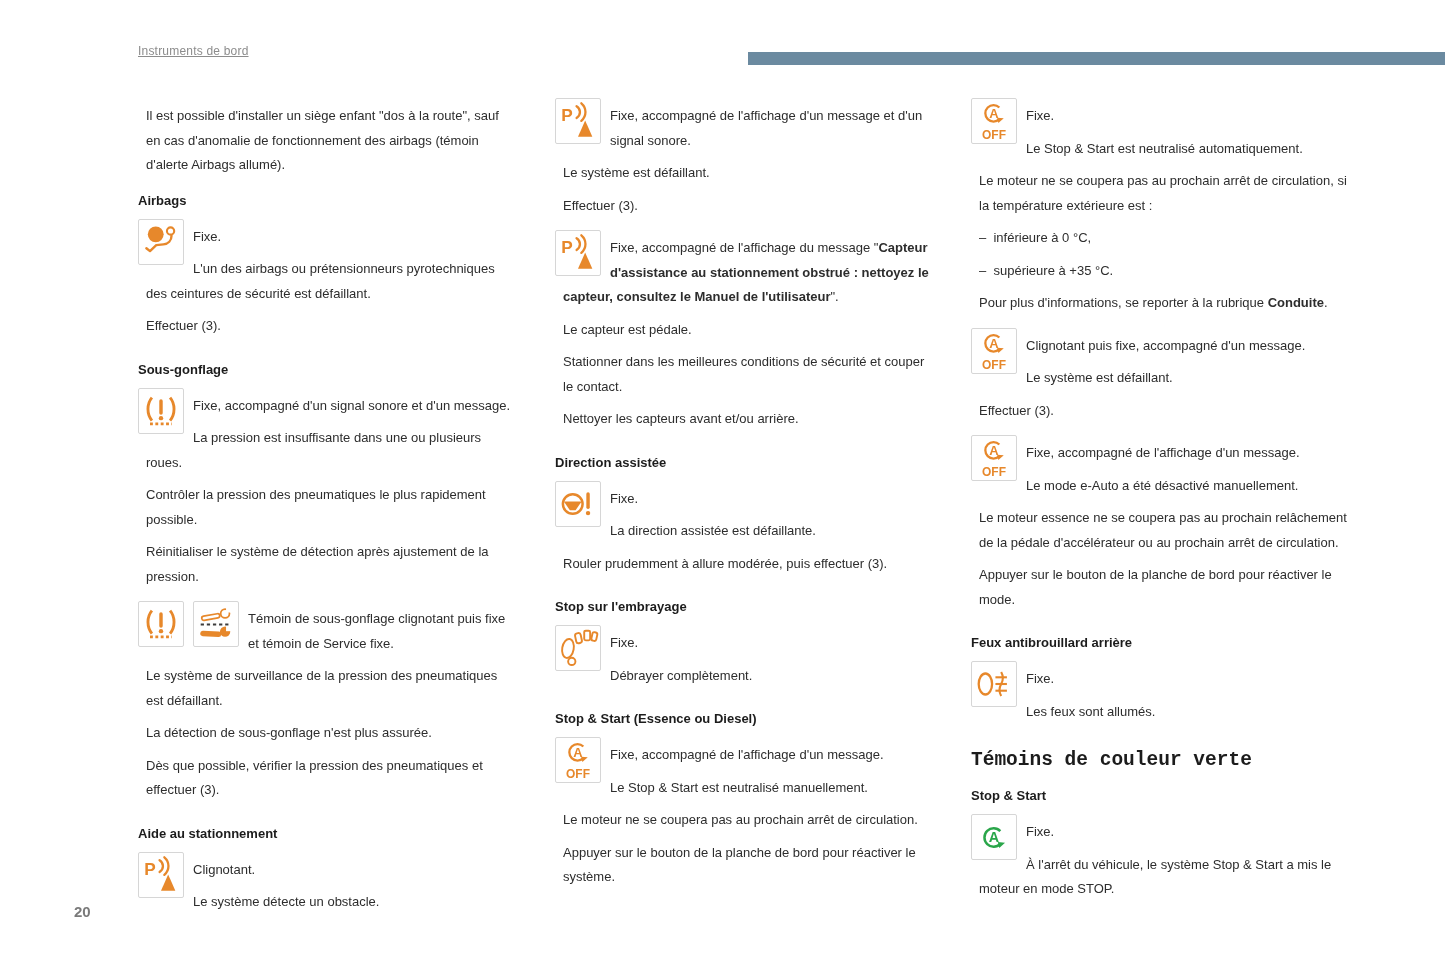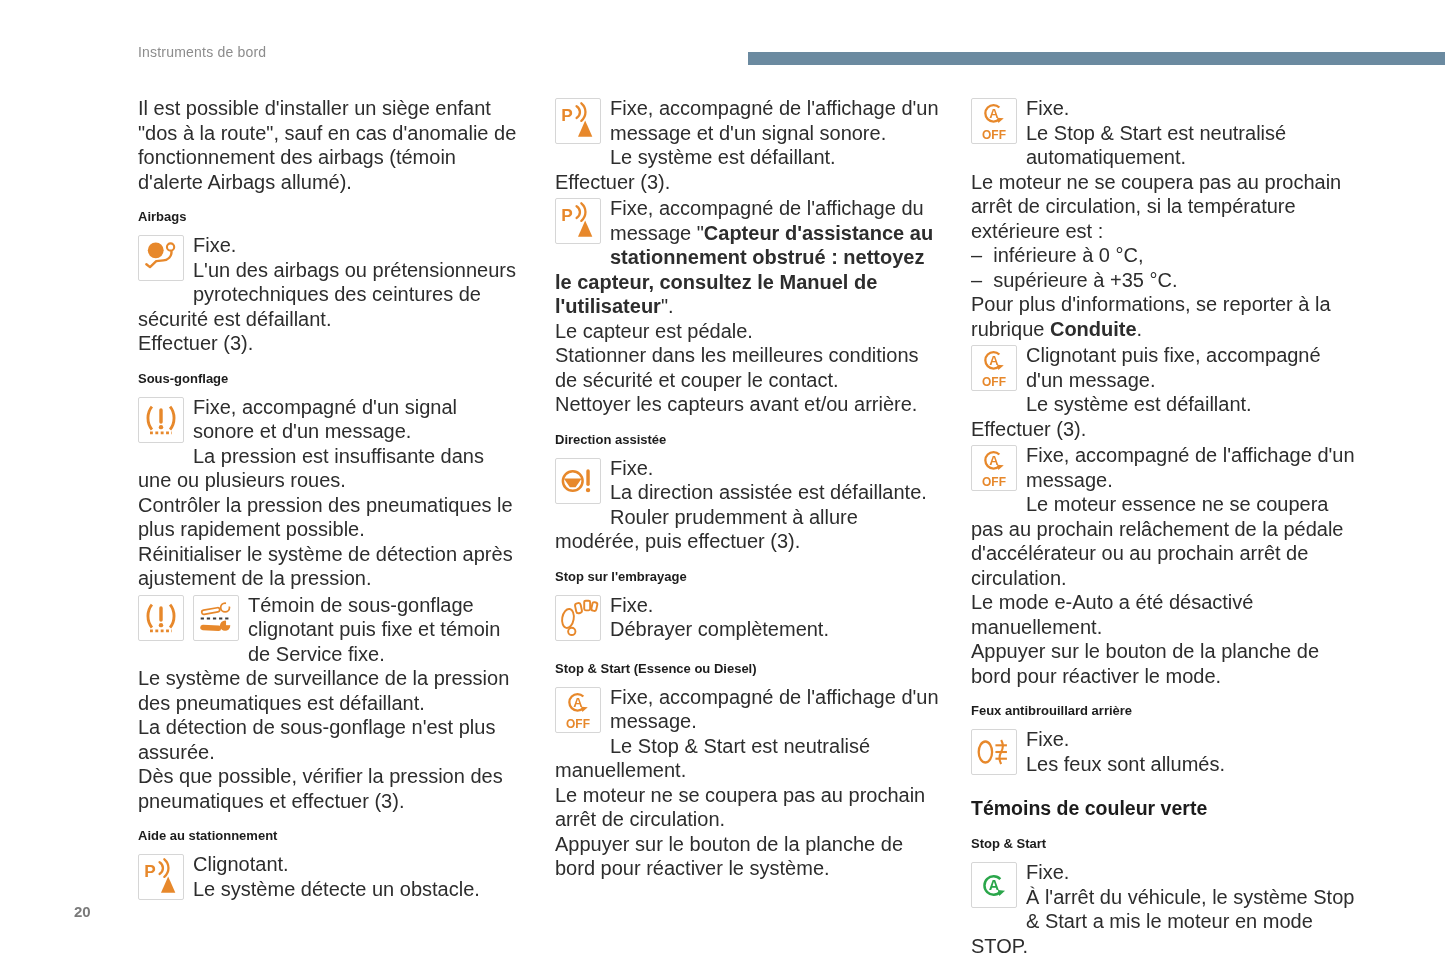--- a/index.html
+++ b/index.html
@@ -5,39 +5,39 @@
   html,body { margin:0; padding:0; }
   body {
     width:1445px; height:963px; position:relative; overflow:hidden;
     background:#ffffff;
     font-family:"Liberation Sans", sans-serif;
     color:var(--text, #2d2d2d);
     -webkit-font-smoothing:antialiased;
   }
   .header-title {
     position:absolute; left:138px; top:44px;
-    font-size:14px; color:var(--muted,#8c8c8c); letter-spacing:.2px;
+    font-size:12px; color:var(--muted,#8c8c8c); letter-spacing:.2px;text-decoration:underline;
   }
   .header-bar {
     position:absolute; left:748px; top:52px; width:697px; height:13px;
     background:var(--header-bar,#6B8AA0);
   }
   .page-number {
     position:absolute; left:74px; top:903px;
     font-size:15px; font-weight:bold; color:#7a7a7a;
   }
   .col { position:absolute; top:96px; }
   .col-1 { left:138px; width:382px; }
   .col-2 { left:555px; width:388px; }
   .col-3 { left:971px; width:386px; }
 
-  .line { margin:0; font-size:20px; line-height:24.5px; color:var(--text,#2d2d2d); }
+  .line { margin:8px; font-size:13px; line-height:24.5px; color:var(--text,#2d2d2d); }
   .line strong { font-weight:bold; }
   .h2 { margin:11px 0 4px 0; font-size:13px; line-height:24px; font-weight:bold; color:#1c1c1c; }
-  .h1 { margin:15px 0 7px 0; font-size:19.5px; line-height:26px; font-weight:bold; color:#1c1c1c; }
+  .h1 { margin:15px 0 7px 0; font-size:19.5px; line-height:26px; font-weight:bold; color:#1c1c1c;font-family:Liberation Mono, monospace; }
   .block { margin:0 0 2px 0; }
   .iconrow { display:flow-root; }
   .wicon {
     float:left; width:46px; height:46px; box-sizing:border-box;
     border:1px solid #d6d6d6; border-radius:2px; background:#fff;
     margin:2px 9px 5px 0;
     color:var(--accent-orange,#E7882B);
   }
   .wicon.green { color:var(--accent-green,#2AA64A); }
   .wicon svg { display:block; margin:0 auto; }
@@ -248,22 +248,22 @@
     <div class="block iconrow">
       <span class="wicon">
         <svg width="44" height="44" viewBox="0 0 46 46">
           <path d="M28.6,8.9A8.6,8.6 0 1 0 28.6,21.1" fill="none" stroke="currentColor" stroke-width="2.4"></path>
           <polygon points="26.3,19.6 33.2,20.2 27.6,25.2" fill="currentColor"></polygon>
           <text x="23" y="19.6" text-anchor="middle" font-size="13.5" font-weight="bold" fill="currentColor">A</text>
           <text x="23" y="41.5" text-anchor="middle" font-size="12.5" font-weight="bold" fill="currentColor">OFF</text>
         </svg>
       </span>
       <p class="line">Fixe, accompagné de l'affichage d'un message.</p>
+      <p class="line">Le mode e-Auto a été désactivé manuellement.</p>
       <p class="line">Le moteur essence ne se coupera pas au prochain relâchement de la pédale d'accélérateur ou au prochain arrêt de circulation.</p>
-      <p class="line">Le mode e-Auto a été désactivé manuellement.</p>
       <p class="line">Appuyer sur le bouton de la planche de bord pour réactiver le mode.</p>
     </div>
 
     <h2 class="h2">Feux antibrouillard arrière</h2>
     <div class="block iconrow">
       <span class="wicon">
         <svg width="44" height="44" viewBox="0 0 46 46">
           <ellipse cx="14" cy="23" rx="7" ry="11" fill="none" stroke="currentColor" stroke-width="2.4"></ellipse>
           <path d="M30.5,10.5q3.5,6.2 0,12.5q-3.5,6.2 0,12.5" fill="none" stroke="currentColor" stroke-width="2.2"></path>
           <line x1="24.5" y1="16" x2="36.5" y2="16" stroke="currentColor" stroke-width="2.2"></line>

